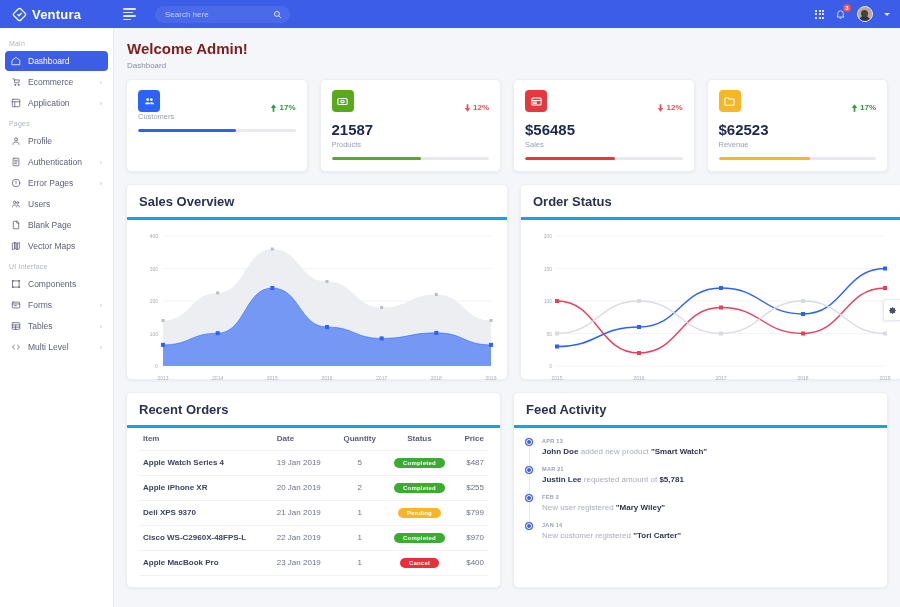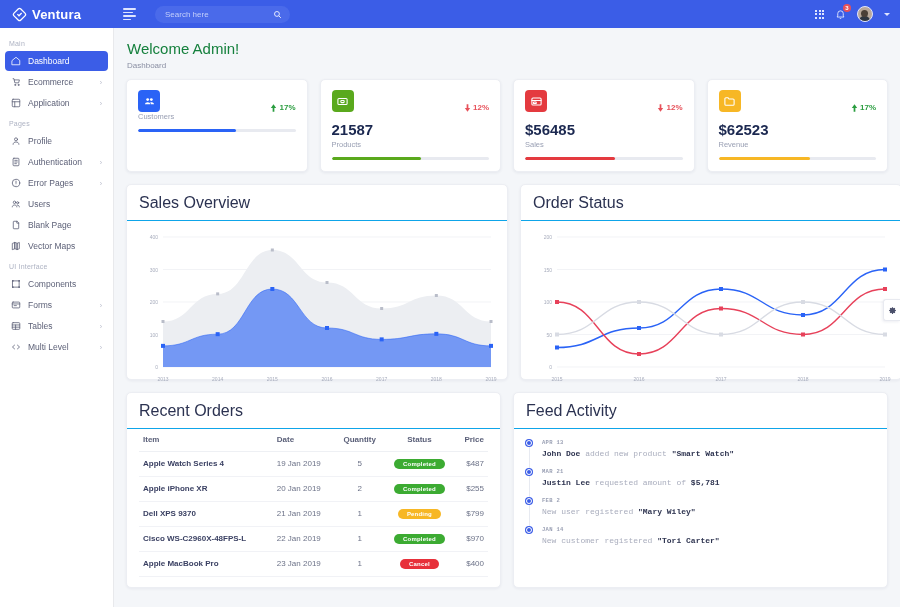--- a/index.html
+++ b/index.html
@@ -71,21 +71,21 @@
     display:flex; align-items:center; height:20px; margin:1px 5px; padding:0 6px;
     border-radius:4px; color:#5b5f76; font-size:8.5px; cursor:pointer; gap:7px;
   }
   .nav-item.active { background:#3b5de7; color:#fff; }
   .nav-item .ico { width:10px; height:10px; flex:0 0 auto; display:flex; align-items:center; justify-content:center; }
   .nav-item .label { flex:1 1 auto; white-space:nowrap; }
   .nav-item .chev { font-size:7px; color:#b6bac9; }
 
   
   .main { position:absolute; top:28px; left:114px; width:786px; height:579px; padding:10px 12px 0 12px; }
-  .page-title { font-size:15px; font-weight:normal; color:#15803d; margin:2px 0 4px 1px; }
+  .page-title { font-size:15px; font-weight:bold; color:#7f1d1d; margin:2px 0 4px 1px; }
   .breadcrumb { font-size:8px; color:#8a8fa3; margin:0 0 9px 1px; }
 
   
   .stats { display:flex; gap:12px; margin-bottom:12px; }
   .stat-card {
     flex:1 1 0; background:#fff; border-radius:5px; padding:10px 11px 11px 11px;
     box-shadow:0 1px 3px rgba(30,40,90,.07); border:1px solid #eceef3;
   }
   .stat-top { display:flex; align-items:flex-end; justify-content:space-between; }
   .stat-ico {
@@ -97,22 +97,22 @@
   .stat-label { font-size:7.5px; color:#9aa0b4; margin-bottom:8px; }
   .bar { height:2.5px; border-radius:2px; background:#e8eaf0; position:relative; overflow:hidden; }
   .bar > i { position:absolute; left:0; top:0; bottom:0; border-radius:2px; display:block; }
 
   
   .panel {
     background:#fff; border-radius:5px; border:1px solid #eceef3;
     box-shadow:0 1px 3px rgba(30,40,90,.06); display:flex; flex-direction:column;
   }
   .panel-head {
-    padding:9px 12px 8px 12px; font-size:16px; font-weight:normal; color:#2b3251;
-    border-bottom:1px solid #0ea5e9;
+    padding:9px 12px 8px 12px; font-size:13px; font-weight:bold; color:#2b3251;
+    border-bottom:3px solid #0ea5e9;
   }
   .panel-body { padding:6px 8px 4px 8px; flex:1 1 auto; }
 
   .charts { display:flex; gap:12px; margin-bottom:12px; }
   .charts .panel { flex:1 1 0; height:196px; }
   .bottom { display:flex; gap:12px; }
   .bottom .panel { flex:1 1 0; height:196px; }
 
   svg { display:block; }
   .tick { font-size:5px; fill:#a8adbd; font-family:"Liberation Sans", sans-serif; }
@@ -133,21 +133,21 @@
   .pill {
     display:inline-block; border-radius:8px; color:#fff; font-size:6px; font-weight:bold;
     padding:2px 9px; letter-spacing:.2px;
   }
 
   
   .feed { position:relative; padding:10px 8px 0 10px; }
   .feed::before {
     content:""; position:absolute; left:14.5px; top:14px; bottom:12px; width:1px; background:#e7eaf1;
   }
-  .feed-item { position:relative; padding-left:18px; margin-bottom:10px;font-family:Liberation Mono, monospace; }
+  .feed-item { position:relative; padding-left:18px; margin-bottom:10px; }
   .dot {
     position:absolute; left:1.5px; top:1px; width:6px; height:6px; border-radius:50%;
     background:#3b5de7; border:1px solid #fff; box-shadow:0 0 0 1px #3b5de7;
   }
   .feed-date { font-size:5.5px; color:#9aa0b4; font-weight:bold; letter-spacing:.3px; margin-bottom:3px; }
   .feed-text { font-size:8px; color:#a9adbd; }
   .feed-text b { color:#2f3551; }
 
   
   .gear-tab {

